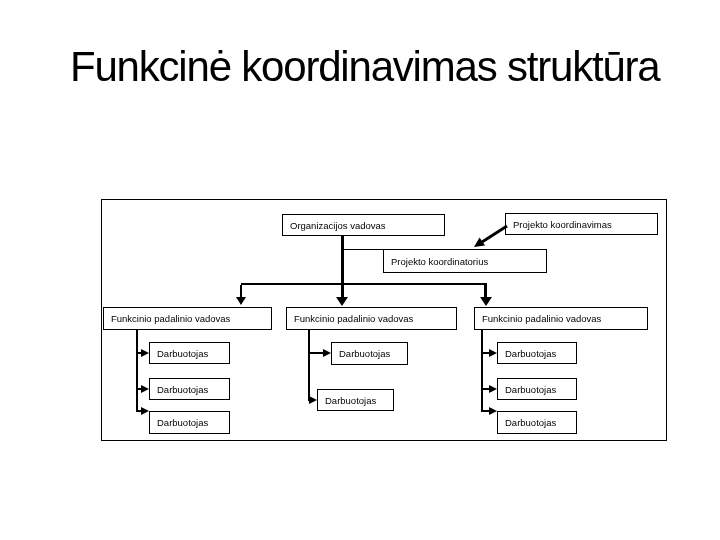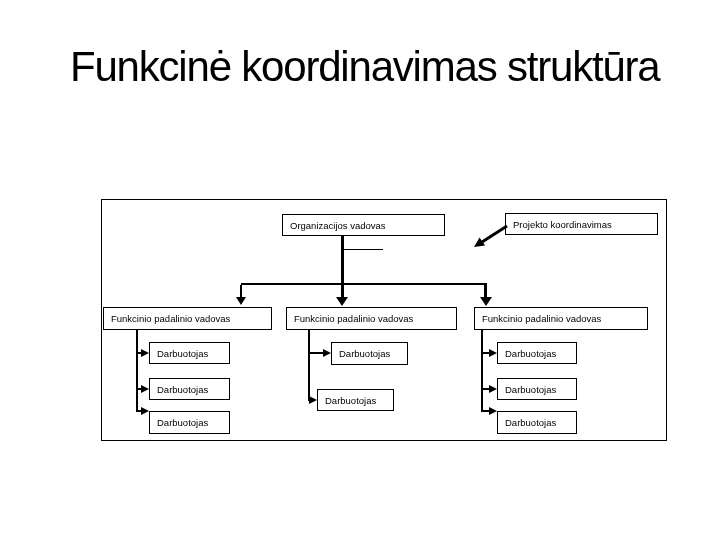--- a/index.html
+++ b/index.html
@@ -37,20 +37,21 @@
 </style>
 </head>
 <body>
 
 <div class="slide-title">Funkcinė koordinavimas struktūra</div>
 
 <div class="diagram">
 
   <div class="box" style="left:180px;top:14px;width:163px;height:22px;">Organizacijos vadovas</div>
   <div class="box" style="left:403px;top:13px;width:153px;height:22px;">Projekto koordinavimas</div>
+  <div class="box" style="left:281px;top:49px;width:164px;height:24px;">Projekto koordinatorius</div>
 
   <div class="box" style="left:1px;top:107px;width:169px;height:23px;">Funkcinio padalinio vadovas</div>
   <div class="box" style="left:184px;top:107px;width:171px;height:23px;">Funkcinio padalinio vadovas</div>
   <div class="box" style="left:372px;top:107px;width:174px;height:23px;">Funkcinio padalinio vadovas</div>
 
   <div class="box" style="left:47px;top:142px;width:81px;height:22px;">Darbuotojas</div>
   <div class="box" style="left:47px;top:178px;width:81px;height:22px;">Darbuotojas</div>
   <div class="box" style="left:47px;top:211px;width:81px;height:23px;">Darbuotojas</div>
 
   <div class="box" style="left:229px;top:142px;width:77px;height:23px;">Darbuotojas</div>

